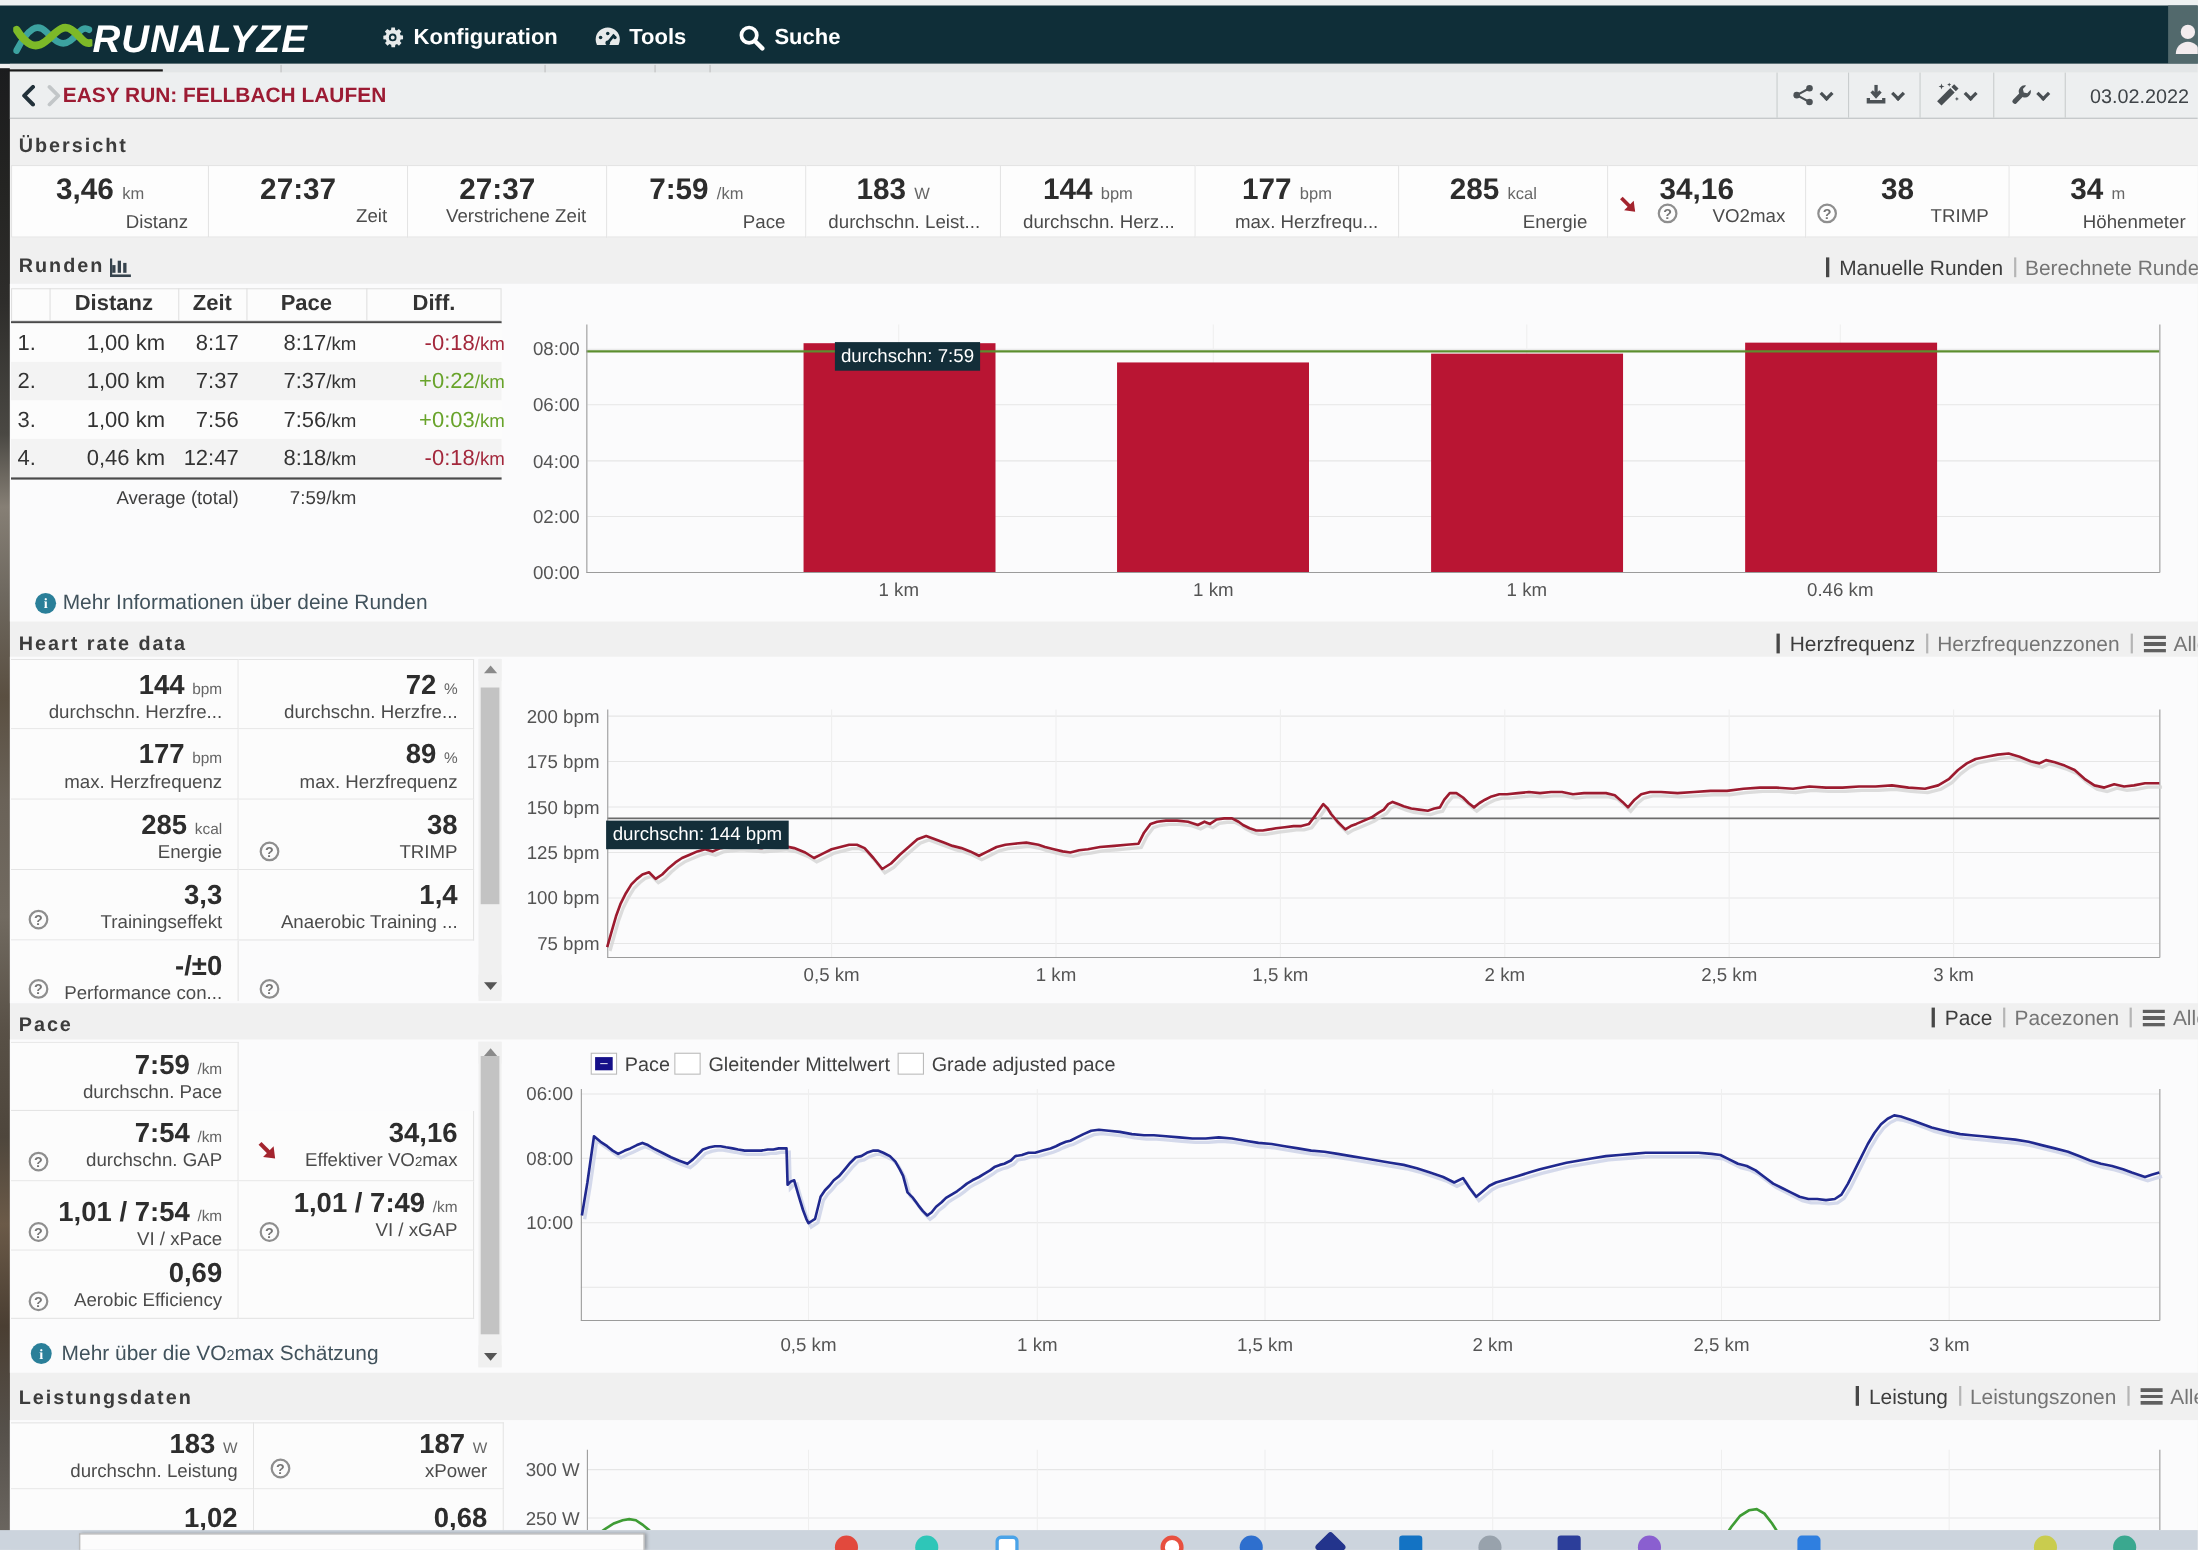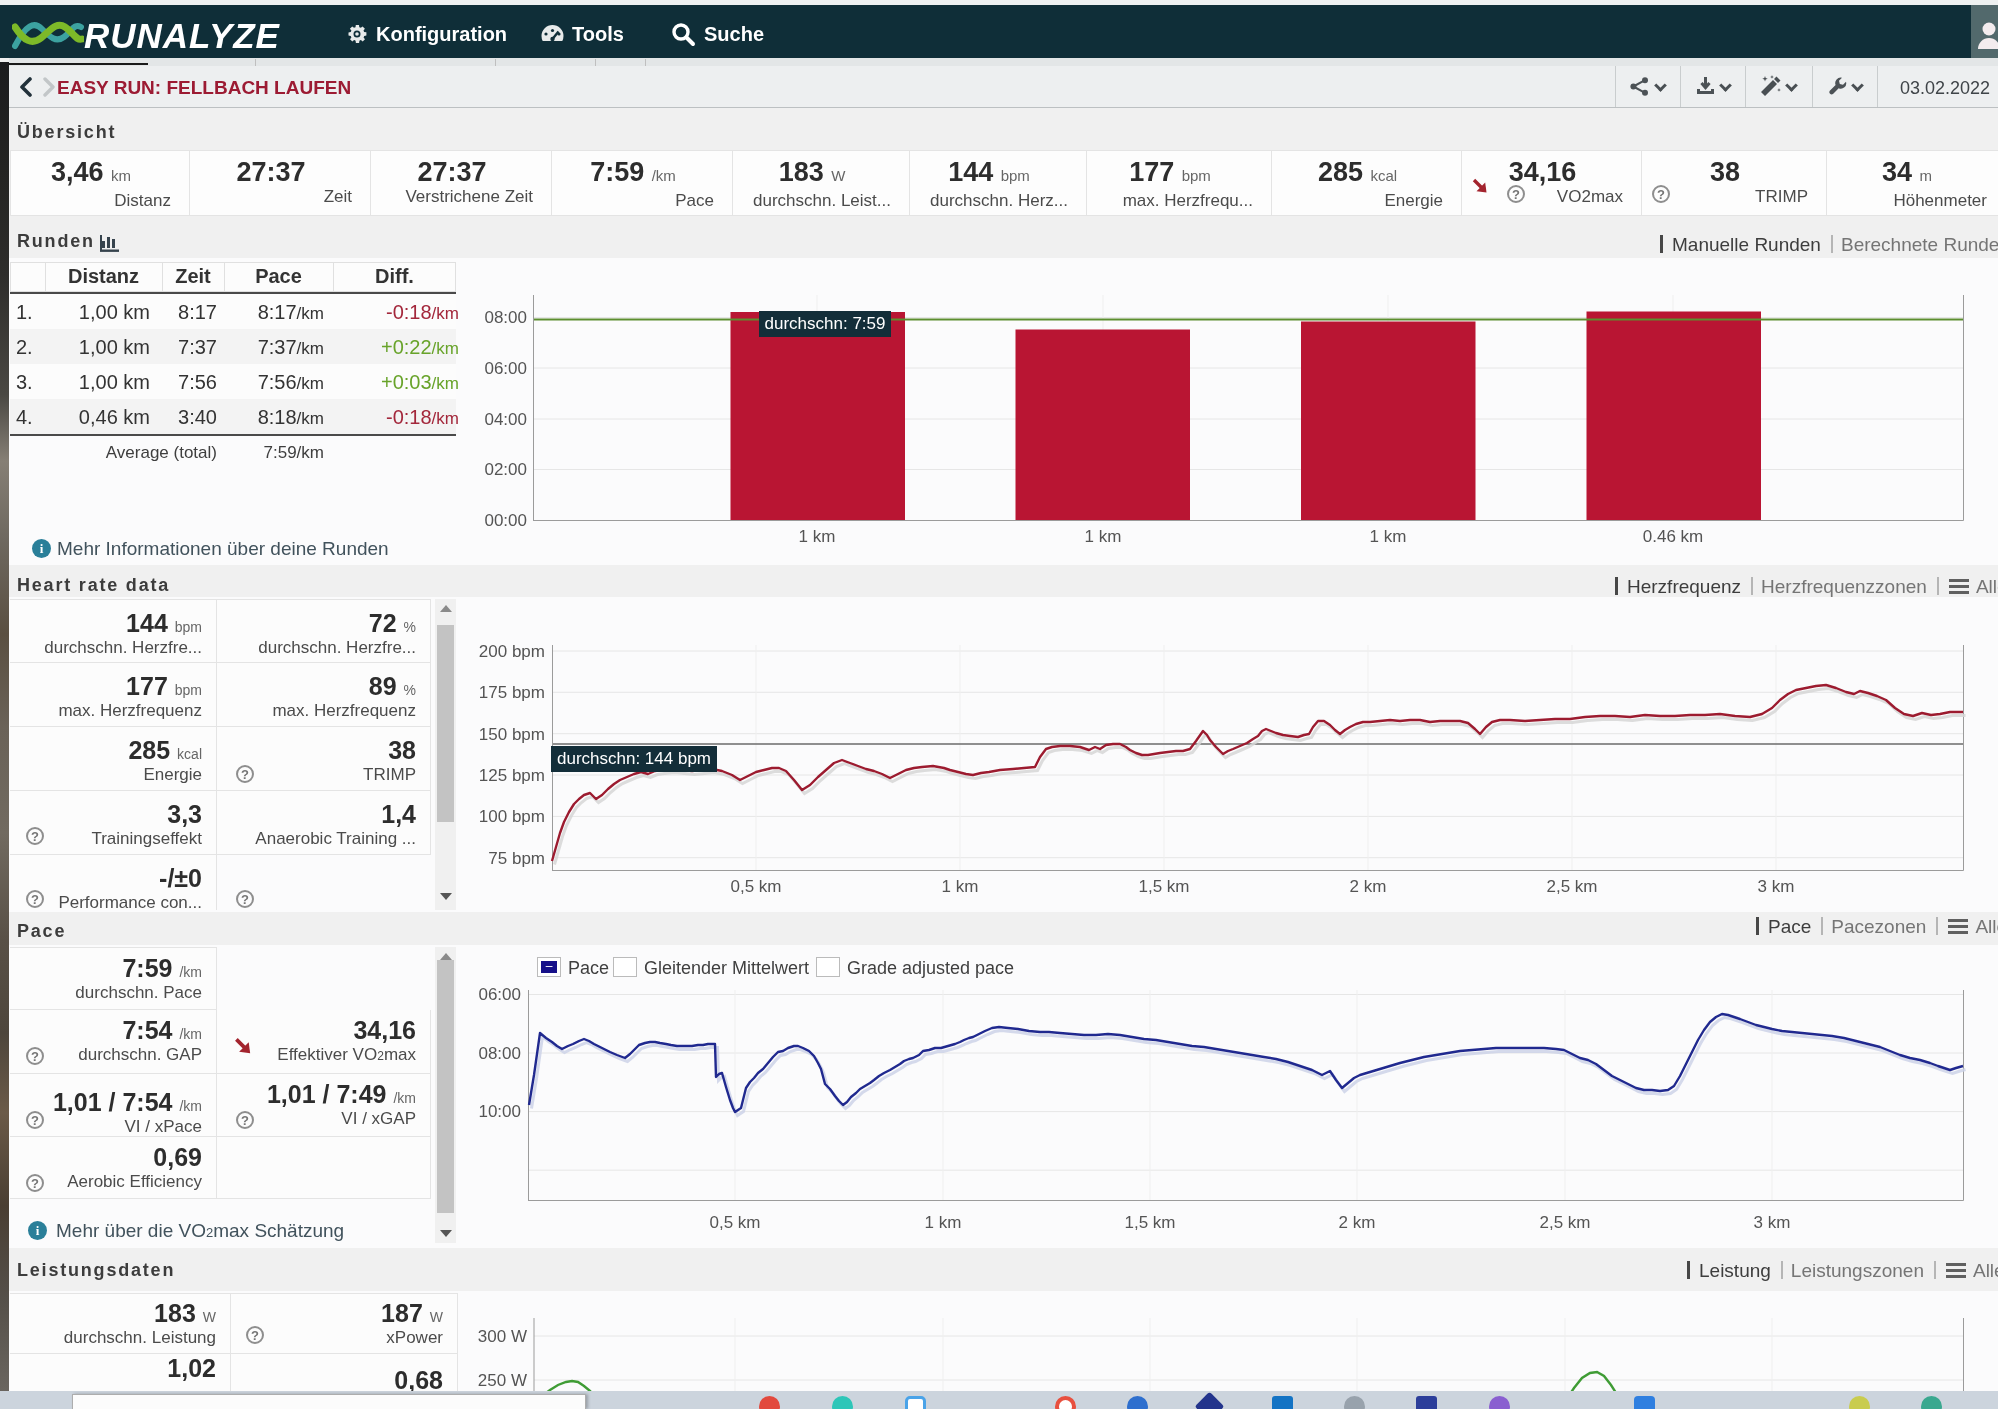--- a/index.html
+++ b/index.html
@@ -239,21 +239,21 @@
 <div class="abs tband" style="left:16px;top:336px">2.</div>
 <div class="abs tband" style="left:16px;top:371px">3.</div>
 <div class="abs tband" style="left:16px;top:406px">4.</div>
 <div class="abs tband" style="left:40px;top:301px;width:110px;text-align:right">1,00 km</div>
 <div class="abs tband" style="left:40px;top:336px;width:110px;text-align:right">1,00 km</div>
 <div class="abs tband" style="left:40px;top:371px;width:110px;text-align:right">1,00 km</div>
 <div class="abs tband" style="left:40px;top:406px;width:110px;text-align:right">0,46 km</div>
 <div class="abs tband" style="left:130px;top:301px;width:87px;text-align:right">8:17</div>
 <div class="abs tband" style="left:130px;top:336px;width:87px;text-align:right">7:37</div>
 <div class="abs tband" style="left:130px;top:371px;width:87px;text-align:right">7:56</div>
-<div class="abs tband" style="left:130px;top:406px;width:87px;text-align:right">3:40</div>
+<div class="abs tband" style="left:130px;top:406px;width:87px;text-align:right">12:47</div>
 <div class="abs tband" style="left:220px;top:301px;width:104px;text-align:right">8:17<span style="font-size:17px">/km</span></div>
 <div class="abs tband" style="left:220px;top:336px;width:104px;text-align:right">7:37<span style="font-size:17px">/km</span></div>
 <div class="abs tband" style="left:220px;top:371px;width:104px;text-align:right">7:56<span style="font-size:17px">/km</span></div>
 <div class="abs tband" style="left:220px;top:406px;width:104px;text-align:right">8:18<span style="font-size:17px">/km</span></div>
 <div class="abs tband" style="left:330px;top:301px;width:129px;text-align:right;color:#a3273b">-0:18<span style="font-size:17px">/km</span></div>
 <div class="abs tband" style="left:330px;top:336px;width:129px;text-align:right;color:#68a32a">+0:22<span style="font-size:17px">/km</span></div>
 <div class="abs tband" style="left:330px;top:371px;width:129px;text-align:right;color:#68a32a">+0:03<span style="font-size:17px">/km</span></div>
 <div class="abs tband" style="left:330px;top:406px;width:129px;text-align:right;color:#a3273b">-0:18<span style="font-size:17px">/km</span></div>
 <div class="abs" style="left:10px;top:434px;width:446px;height:2px;background:#4a4a4a"></div>
 <div class="abs" style="left:40px;top:443px;width:177px;text-align:right;font-size:17px;color:#3e3e3e">Average (total)</div>
@@ -500,21 +500,21 @@
   </svg>
 <div class="cell" style="left:10px;top:1293px;width:221px;height:61px;border-top:1px solid #e4e4e4">
     <div class="v" style="margin-top:5px">183 <span>W</span></div>
     <div class="l">durchschn. Leistung</div>
   </div>
 <div class="cell" style="left:231px;top:1293px;width:227px;height:61px;border-top:1px solid #e4e4e4">
     <div class="v" style="margin-top:5px">187 <span>W</span></div>
     <div class="l">xPower</div>
   </div>
 <div class="cell" style="left:10px;top:1354px;width:221px;height:55px">
-    <div class="v" style="margin-top:0">1,02</div>
+    <div class="v" style="margin-top:12px">1,02</div>
   </div>
 <div class="cell" style="left:231px;top:1354px;width:227px;height:55px">
     <div class="v" style="margin-top:12px">0,68</div>
   </div>
 <span class="q" style="left:246px;top:1326px"></span>
 <svg class="abs" style="left:460px;top:1290px" width="1538" height="101" viewBox="460 1290 1538 101" font-family="Liberation Sans, sans-serif">
   <g stroke="#e6e6e6">
       <line x1="534" y1="1336" x2="1963" y2="1336"></line>
       <line x1="534" y1="1380" x2="1963" y2="1380"></line>
     </g>

